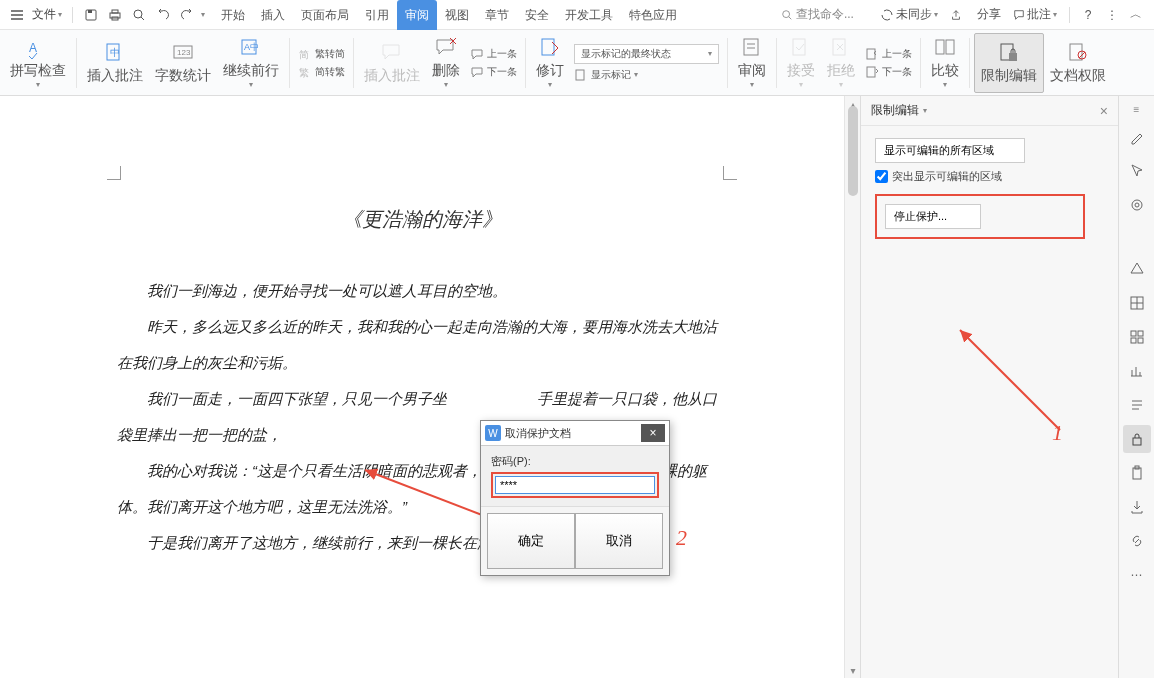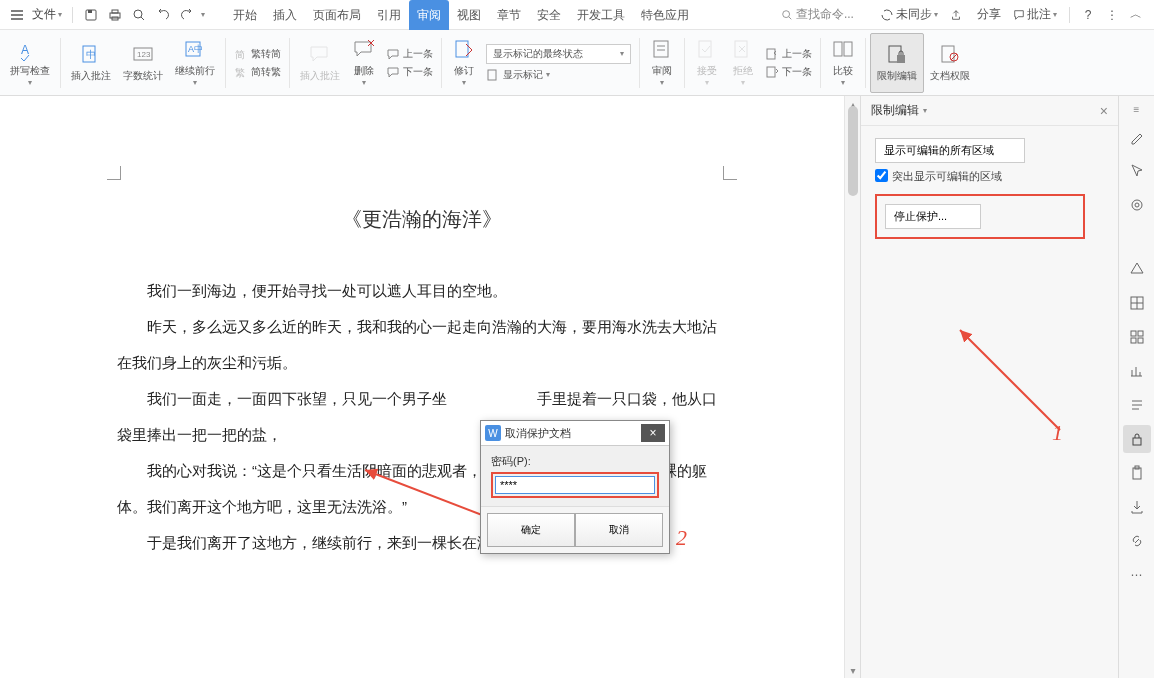--- a/index.html
+++ b/index.html
@@ -2,78 +2,78 @@
 <html><head>
 <meta charset="utf-8">
 <style>
 *{margin:0;padding:0;box-sizing:border-box;font-family:"Microsoft YaHei","PingFang SC",sans-serif;}
 body{background:#fff;width:1154px;height:678px;overflow:hidden;position:relative;font-size:12px;color:#333;}
 .titlebar{height:30px;background:#fff;display:flex;align-items:center;padding:0 6px;border-bottom:1px solid #e5e5e5;}
 .titlebar .menu-btn{display:flex;align-items:center;font-size:12px;color:#444;padding:0 4px;cursor:pointer;}
 .titlebar .caret{font-size:8px;margin-left:2px;color:#888;}
 .titlebar .sep{width:1px;height:16px;background:#ddd;margin:0 6px;}
 .titlebar .ico{width:16px;height:16px;display:flex;align-items:center;justify-content:center;color:#555;margin:0 4px;cursor:pointer;}
-.titlebar .tabs{display:flex;margin-left:20px;}
+.titlebar .tabs{display:flex;margin-left:8px;}
 .titlebar .tab{font-size:12px;color:#555;padding:0 8px;cursor:pointer;line-height:30px;}
 .titlebar .tab.active{background:#4a90e2;color:#fff;border-radius:3px 3px 0 0;padding:0 8px;}
 .titlebar .right{margin-left:auto;display:flex;align-items:center;}
 .titlebar .search{display:flex;align-items:center;color:#888;margin-right:20px;}
 .titlebar .rlink{display:flex;align-items:center;color:#555;margin:0 6px;cursor:pointer;}
 .ribbon{height:66px;background:#fafbfc;border-bottom:1px solid #ddd;display:flex;align-items:center;padding:0 4px;}
 .rg{display:flex;flex-direction:column;align-items:center;justify-content:center;padding:0 6px;height:60px;cursor:pointer;}
 .rg .big-ico{width:24px;height:24px;margin-bottom:2px;}
-.rg .lbl{font-size:10px;color:#555;white-space:nowrap;}
+.rg .lbl{font-size:14px;color:#555;white-space:nowrap;}
 .rg.disabled .lbl{color:#bbb;}
 .rg.disabled svg{opacity:0.35;}
 .rsep{width:1px;height:50px;background:#e5e5e5;margin:0 4px;}
 .rg-stack{display:flex;flex-direction:column;justify-content:center;height:60px;padding:0 4px;}
 .rg-stack .row{display:flex;align-items:center;font-size:10px;color:#555;padding:2px 0;cursor:pointer;}
 .rg-stack .row svg{width:14px;height:14px;margin-right:3px;}
 .rg-stack .row .caret{font-size:8px;margin-left:3px;color:#888;}
 .tstate{border:1px solid #ccc;background:#fff;font-size:10px;padding:2px 6px;width:145px;display:flex;align-items:center;justify-content:space-between;}
 .restrict-edit{background:#e8e8e8;border:1px solid #bbb;border-radius:2px;}
 .workspace{position:absolute;top:96px;left:0;right:0;bottom:0;display:flex;}
-.doc-area{flex:1;background:#fff;display:flex;justify-content:center;overflow:hidden;}
+.doc-area{flex:1;background:#fff;display:flex;justify-content:center;overflow:hidden;font-style:italic;}
 .page{width:790px;background:#fff;margin-top:20px;padding:60px 90px;position:relative;}
 .page .corner{position:absolute;width:14px;height:14px;border-color:#999;}
 .page .tl{top:50px;left:80px;border-left:1px solid #999;border-top:1px solid #999;transform:rotate(180deg);}
 .page .tr{top:50px;right:80px;border-right:1px solid #999;border-top:1px solid #999;transform:rotate(180deg);}
 .page h1{text-align:center;font-size:20px;font-weight:normal;margin:30px 0 40px;}
 .page p{font-size:15px;line-height:2.4;text-indent:2em;color:#222;}
 .scrollbar-v{width:16px;background:#f5f5f5;border-left:1px solid #e5e5e5;position:relative;}
 .scrollbar-v .thumb{position:absolute;top:10px;left:3px;width:10px;height:90px;background:#ccc;border-radius:5px;}
 .scrollbar-v .up,.scrollbar-v .down{position:absolute;left:0;width:16px;height:16px;display:flex;align-items:center;justify-content:center;color:#888;font-size:10px;}
 .scrollbar-v .up{top:0;}
 .scrollbar-v .down{bottom:0;}
 .panel{width:258px;background:#f7f7f7;border-left:1px solid #ddd;position:relative;}
 .panel .phdr{display:flex;align-items:center;padding:6px 10px;border-bottom:1px solid #e5e5e5;}
 .panel .phdr .ttl{font-size:12px;color:#333;}
 .panel .phdr .caret{font-size:8px;margin-left:4px;color:#888;}
 .panel .phdr .close{margin-left:auto;color:#888;cursor:pointer;font-size:14px;}
 .panel .pbody{padding:12px 14px;font-size:11px;color:#444;}
 .panel .pbody .msg{line-height:1.8;margin-bottom:16px;}
 .panel .pbtn{display:block;background:#fff;border:1px solid #ccc;padding:4px 8px;font-size:11px;margin-bottom:6px;cursor:pointer;width:150px;text-align:left;}
-.panel .chk{display:flex;align-items:flex-start;font-size:11px;margin-top:6px;}
+.panel .chk{display:flex;align-items:center;font-size:11px;margin-top:6px;}
 .panel .chk input{margin-right:4px;}
 .panel .stopbox{border:2px solid #e74c3c;padding:8px;margin-top:10px;width:210px;}
 .sidetools{width:36px;background:#f7f7f7;border-left:1px solid #ddd;display:flex;flex-direction:column;align-items:center;padding-top:6px;}
 .sidetools .st{width:28px;height:28px;display:flex;align-items:center;justify-content:center;margin:3px 0;cursor:pointer;border-radius:3px;color:#666;}
 .sidetools .st.active{background:#ddd;}
 .sidetools .collapse{width:28px;height:14px;display:flex;align-items:center;justify-content:center;color:#888;font-size:10px;margin-bottom:4px;}
 .dialog{position:absolute;left:480px;top:420px;width:190px;background:#f0f0f0;border:1px solid #888;box-shadow:2px 2px 8px rgba(0,0,0,0.25);z-index:100;}
 .dialog .dhdr{background:#fff;display:flex;align-items:center;padding:3px 4px;border-bottom:1px solid #ccc;}
 .dialog .dhdr .logo{width:16px;height:16px;background:#4a90e2;color:#fff;display:flex;align-items:center;justify-content:center;font-size:10px;border-radius:2px;margin-right:4px;}
 .dialog .dhdr .dttl{font-size:11px;color:#333;}
 .dialog .dhdr .dclose{margin-left:auto;width:24px;height:18px;background:#555;color:#fff;display:flex;align-items:center;justify-content:center;font-size:12px;cursor:pointer;}
 .dialog .dbody{padding:8px 10px;}
 .dialog .dbody .flbl{font-size:11px;color:#333;margin-bottom:3px;}
 .dialog .dbody .inpwrap{border:2px solid #e74c3c;padding:2px;}
 .dialog .dbody input{width:100%;border:1px solid #4a90e2;padding:2px 4px;font-size:11px;outline:none;}
 .dialog .dbtns{display:flex;justify-content:space-around;padding:6px;border-top:1px solid #ddd;background:#f5f5f5;}
-.dialog .dbtns button{width:89px;padding:9px 0;font-size:10px;border:1px solid #aaa;background:linear-gradient(#fff,#eee);cursor:pointer;}
+.dialog .dbtns button{width:89px;padding:18px 0;font-size:13px;border:1px solid #aaa;background:linear-gradient(#fff,#eee);cursor:pointer;}
 .anno-arrow{position:absolute;pointer-events:none;z-index:90;}
 .anno-num{position:absolute;font-family:"Times New Roman",serif;font-style:italic;font-size:22px;color:#e74c3c;z-index:91;}
 </style>
 </head>
 <body>
 
 <div class="titlebar">
   <div class="menu-btn">
       <svg width="14" height="14" viewBox="0 0 14 14">
         <path d="M1 3h12M1 7h12M1 11h12" stroke="#555" stroke-width="1.5"></path>

